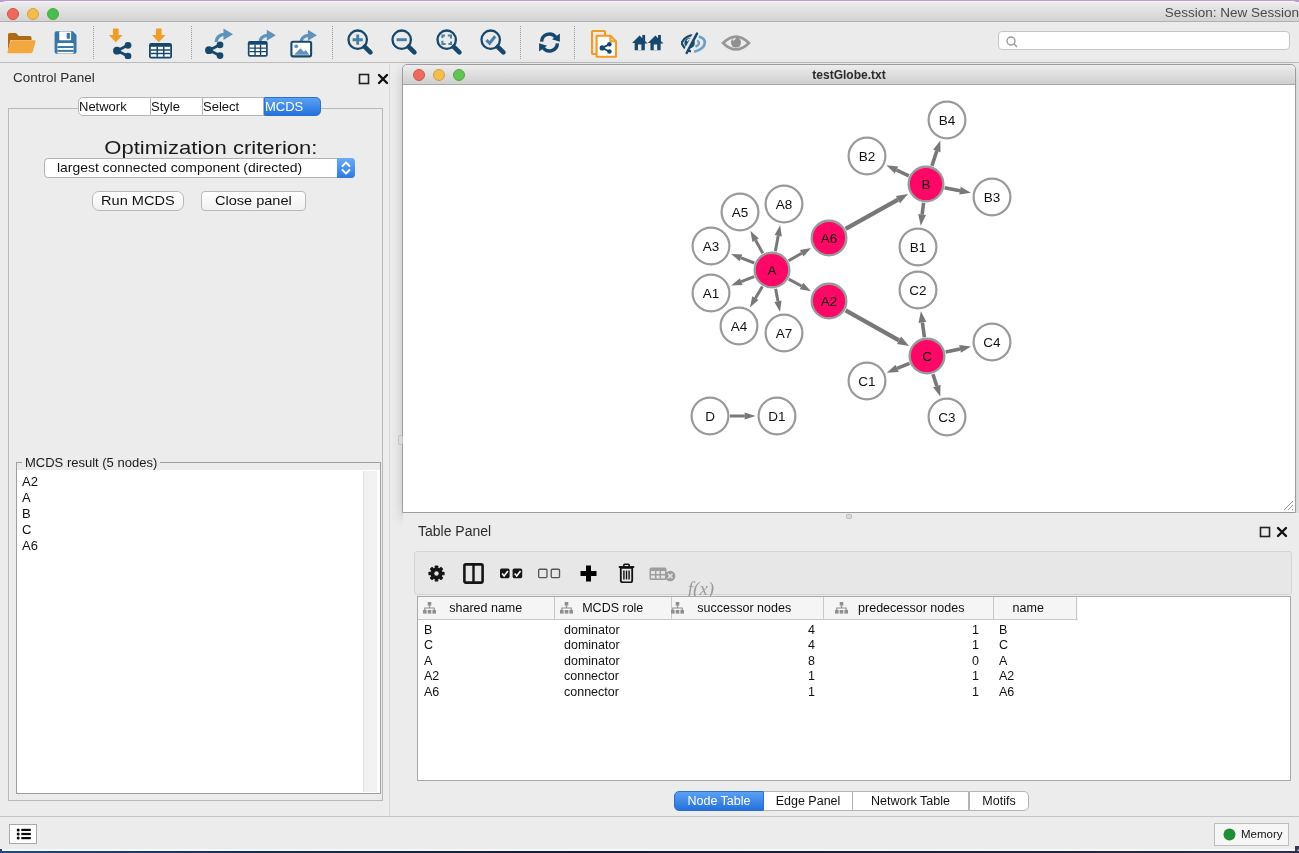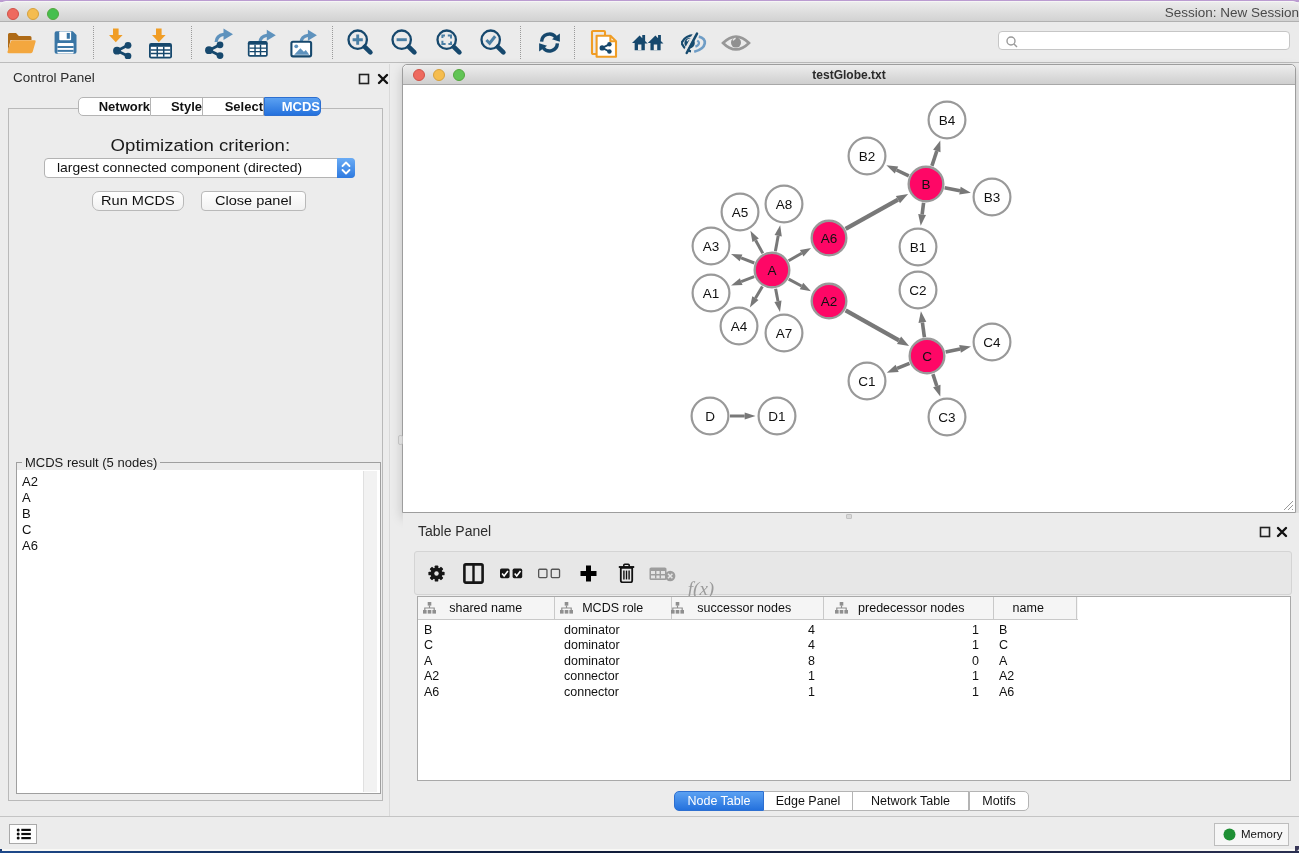--- a/index.html
+++ b/index.html
@@ -28,25 +28,25 @@
   #searchbox { position:absolute; left:998px; top:9px; width:292px; height:19px;
     background:#fff; border:1px solid #c6c6c6; border-radius:4px; }
 
   
   #cpanel { left:0; top:64px; width:390px; height:753px; background:#ececec;
     border-right:1px solid #d9d9d9; }
   #cpTitle { position:absolute; left:13px; top:6px; font-size:13.5px; color:#2c2c2c; }
   #cpTabsLine { position:absolute; left:8px; top:44px; width:375px; height:693px;
     border:1px solid #b9b9b9; }
   .seg { position:absolute; top:33px; height:19px; background:#fff; border:1px solid #b4b4b4;
-    font-size:13px; font-weight:bold; color:#111; text-align:right; line-height:17px; }
+    font-size:13px; font-weight:normal; color:#111; text-align:left; line-height:17px; }
   .segsel { background:linear-gradient(#5ba1f2,#2471dd); color:#fff; border-color:#2d6fd0; }
 
-  #optLabel { position:absolute; left:5px; top:73px; width:390px; text-align:center;
-    font-size:16px; color:#1a1a1a; }
+  #optLabel { position:absolute; left:16px; top:73px; width:390px; text-align:center;
+    font-size:19px; color:#1a1a1a; }
   #dropdown { position:absolute; left:44px; top:94px; width:311px; height:20px;
     background:#fff; border:1px solid #b3b3b3; border-radius:4px;
     font-size:13px; color:#111; line-height:18px; padding-left:12px; }
   #ddBtn { position:absolute; right:-1px; top:-1px; width:18px; height:20px;
     border-radius:0 4px 4px 0; background:linear-gradient(#6aacf5,#2e7ae0); }
   .btn { position:absolute; top:127px; height:20px; background:linear-gradient(#ffffff,#f1f1f1);
     border:1px solid #b9b9b9; border-radius:4px; font-size:13px; color:#111;
     text-align:center; line-height:18px; }
 
   #mcdsBox { position:absolute; left:16px; top:391px; width:365px; height:340px; }

